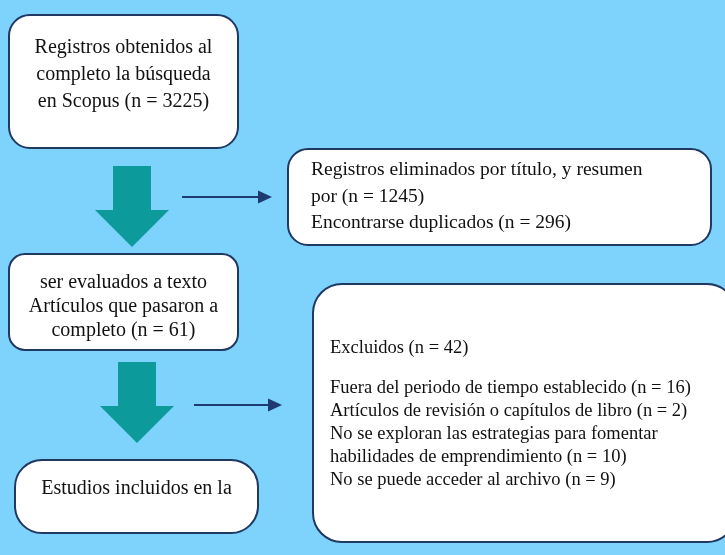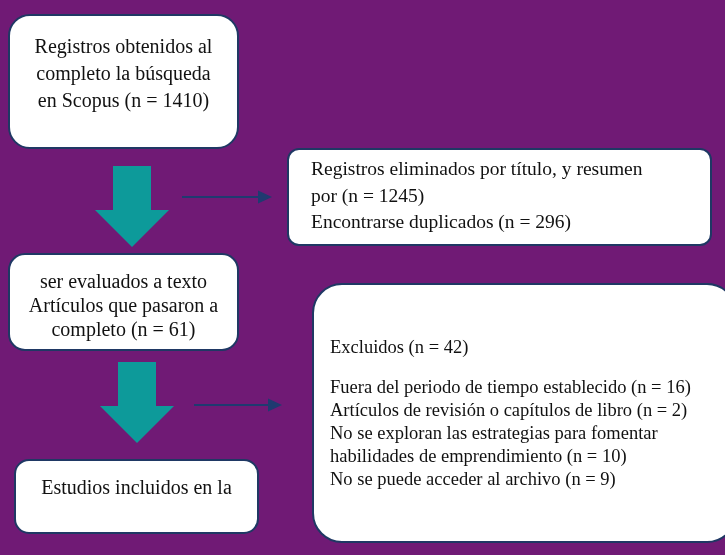--- a/index.html
+++ b/index.html
@@ -1,20 +1,20 @@
 <!DOCTYPE html>
 <html><head>
 <meta charset="utf-8">
 <style>
   html, body { margin: 0; padding: 0; background: #ffffff; }
   .canvas {
     position: relative;
     width: 725px;
     height: 555px;
-    background: #701a75;
+    background: #7dd3fc;
     overflow: hidden;
     font-family: "Liberation Serif", "DejaVu Serif", serif;
     color: #111111;
   }
   .box {
     position: absolute;
     box-sizing: border-box;
     background: #ffffff;
     border: 2.5px solid #1f3864;
   }
@@ -28,29 +28,29 @@
     padding-top: 17px;
   }
   .box-eval {
     left: 8px; top: 253px; width: 231px; height: 98px;
     border-radius: 17px;
     text-align: center; font-size: 20px; line-height: 24px;
     padding-top: 14px;
   }
   .box-included {
     left: 14px; top: 459px; width: 245px; height: 75px;
-    border-radius: 15px;
+    border-radius: 28px;
     text-align: center; font-size: 20px; line-height: 27px;
     padding-top: 13px;
   }
 
   
   .box-excl-screening {
     left: 287px; top: 148px; width: 425px; height: 98px;
-    border-radius: 12px;
+    border-radius: 21px;
     font-size: 19.5px; line-height: 26.5px;
     padding: 6px 10px 0 22px;
   }
   .box-excl-fulltext {
     left: 287px; top: 283px; width: 425px; height: 260px;
     border-radius: 30px;
     font-size: 18.5px; line-height: 23px;
     padding: 51px 10px 0 16px;
     margin-left: 25px;
   }
@@ -67,21 +67,21 @@
   .navy-stroke { stroke: #1f3a70; stroke-width: 1.8; }
 </style>
 </head>
 <body>
 
 <div class="canvas">
 
   <div class="box box-search">
     <div class="line">Registros obtenidos al</div>
     <div class="line">completo la búsqueda</div>
-    <div class="line">en Scopus (n = 1410)</div>
+    <div class="line">en Scopus (n = 3225)</div>
   </div>
 
   <svg class="arrow down-arrow-1" width="76" height="81" viewBox="0 0 76 81">
     <polygon class="teal-fill" points="19,0 57,0 57,44 75,44 38,81 1,44 19,44"></polygon>
   </svg>
 
   <svg class="arrow right-arrow-1" width="92" height="16" viewBox="0 0 92 16">
     <line class="navy-stroke" x1="0" y1="8" x2="77" y2="8"></line>
     <polygon class="navy-fill" points="76,1.5 90,8 76,14.5"></polygon>
   </svg>

